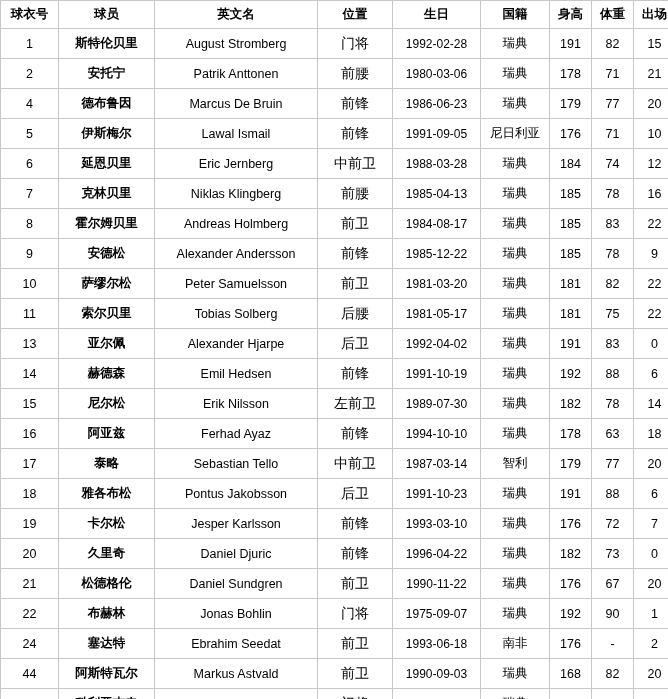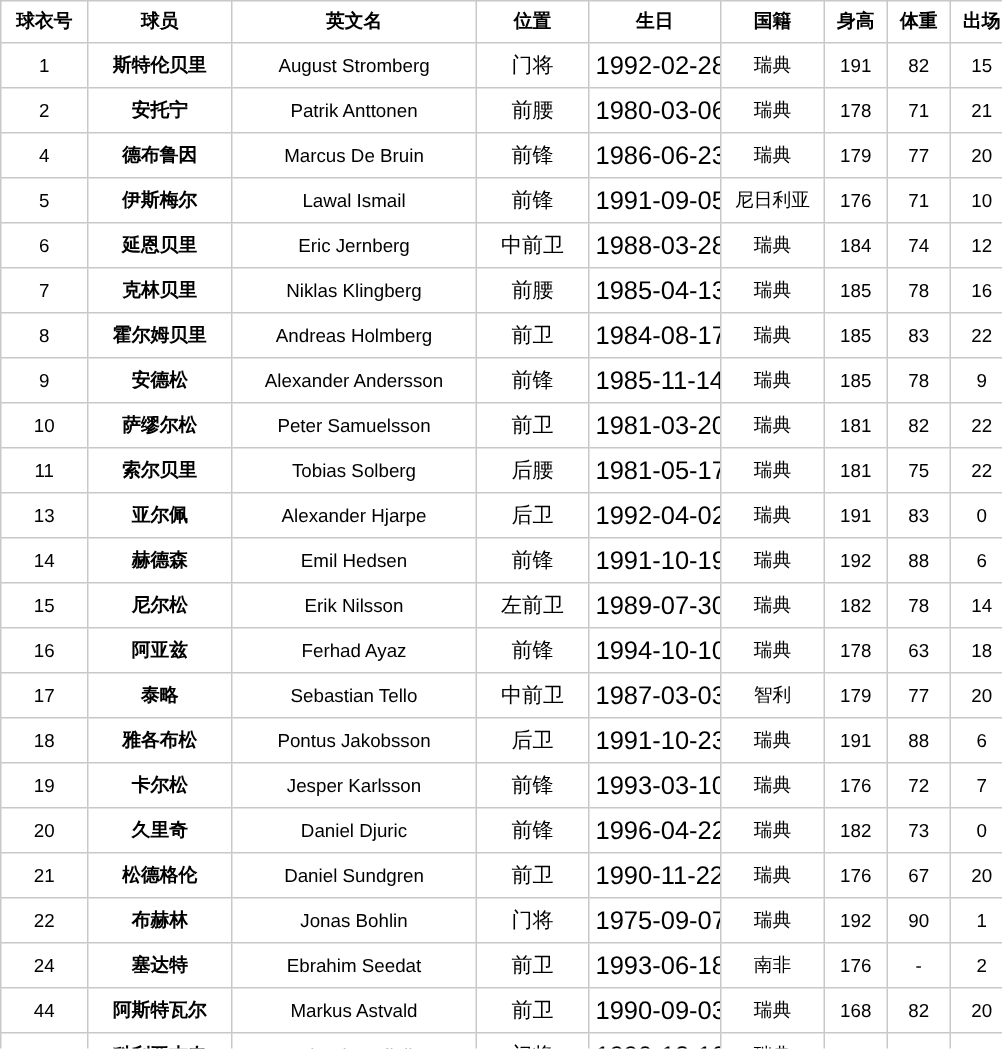--- a/index.html
+++ b/index.html
@@ -44,21 +44,21 @@
   col.c-birth  { width: 88px; }
   col.c-nat    { width: 69px; }
   col.c-height { width: 42px; }
   col.c-weight { width: 42px; }
   col.c-apps   { width: 42px; }
 
   td.num { text-align: left; padding-left: 8px; font-size: 12.5px; }
   td.cn  { font-size: 12.5px; font-weight: bold; }
   td.en  { font-size: 12.5px; }
   td.pos { font-size: 14px; }
-  td.birth { font-size: 17px; }
+  td.birth { font-size: 12px; }
   td.nat { font-size: 12.5px; }
   td.stat { font-size: 12.5px; }
   th.num-h { text-align: left; padding-left: 8px; margin-top: 20px; }
 </style>
 </head>
 <body>
 
 <table class="roster">
   <colgroup>
     <col class="c-num">
@@ -161,21 +161,21 @@
         <td class="nat">瑞典</td>
         <td class="stat">185</td>
         <td class="stat">83</td>
         <td class="stat">22</td>
       </tr>
       <tr>
         <td class="num">9</td>
         <td class="cn">安德松</td>
         <td class="en">Alexander Andersson</td>
         <td class="pos">前锋</td>
-        <td class="birth">1985-11-14</td>
+        <td class="birth">1985-12-22</td>
         <td class="nat">瑞典</td>
         <td class="stat">185</td>
         <td class="stat">78</td>
         <td class="stat">9</td>
       </tr>
       <tr>
         <td class="num">10</td>
         <td class="cn">萨缪尔松</td>
         <td class="en">Peter Samuelsson</td>
         <td class="pos">前卫</td>
@@ -238,21 +238,21 @@
         <td class="nat">瑞典</td>
         <td class="stat">178</td>
         <td class="stat">63</td>
         <td class="stat">18</td>
       </tr>
       <tr>
         <td class="num">17</td>
         <td class="cn">泰略</td>
         <td class="en">Sebastian Tello</td>
         <td class="pos">中前卫</td>
-        <td class="birth">1987-03-03</td>
+        <td class="birth">1987-03-14</td>
         <td class="nat">智利</td>
         <td class="stat">179</td>
         <td class="stat">77</td>
         <td class="stat">20</td>
       </tr>
       <tr>
         <td class="num">18</td>
         <td class="cn">雅各布松</td>
         <td class="en">Pontus Jakobsson</td>
         <td class="pos">后卫</td>

